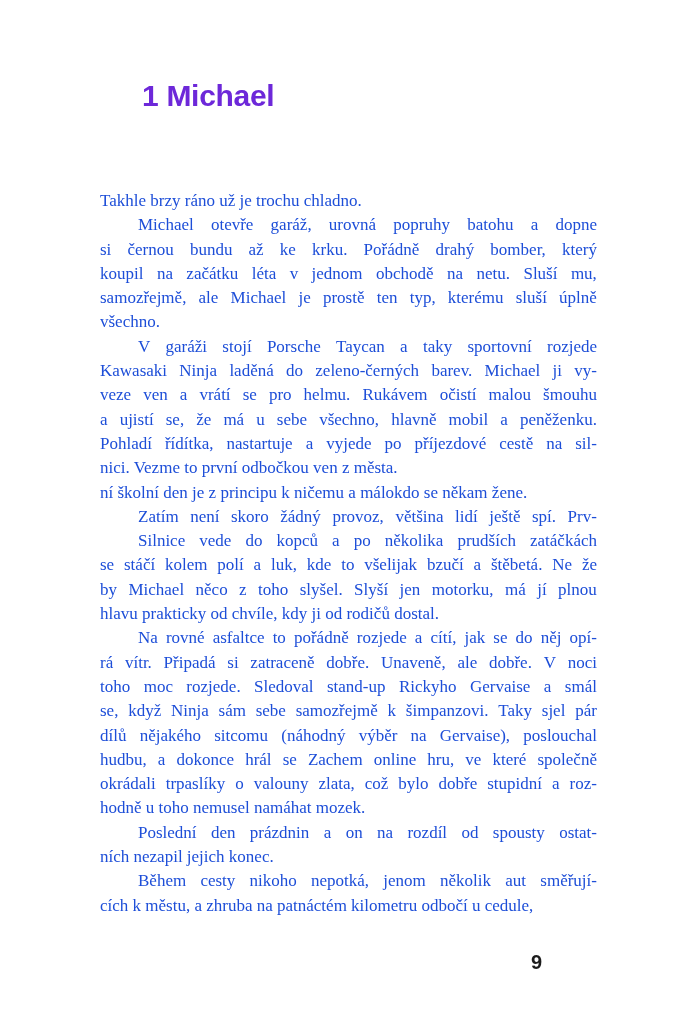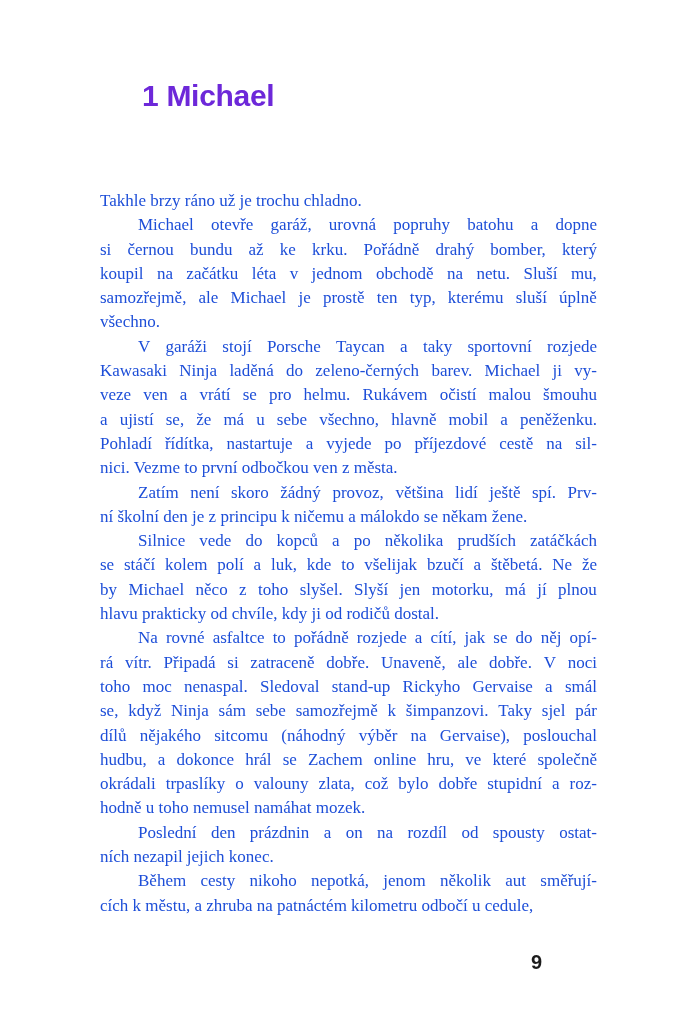--- a/index.html
+++ b/index.html
@@ -178,33 +178,33 @@
           <span>vyjede</span>
           <span>po</span>
           <span>příjezdové</span>
           <span>cestě</span>
           <span>na</span>
           <span>sil-</span>
         </div>
         <div class="line">nici. Vezme to první odbočkou ven z města.</div>
       </div>
       <div class="para">
+        <div class="line">ní školní den je z principu k ničemu a málokdo se někam žene.</div>
         <div class="line indent just">
           <span>Zatím</span>
           <span>není</span>
           <span>skoro</span>
           <span>žádný</span>
           <span>provoz,</span>
           <span>většina</span>
           <span>lidí</span>
           <span>ještě</span>
           <span>spí.</span>
           <span>Prv-</span>
         </div>
-        <div class="line">ní školní den je z principu k ničemu a málokdo se někam žene.</div>
       </div>
       <div class="para">
         <div class="line indent just">
           <span>Silnice</span>
           <span>vede</span>
           <span>do</span>
           <span>kopců</span>
           <span>a</span>
           <span>po</span>
           <span>několika</span>
@@ -268,21 +268,21 @@
           <span>dobře.</span>
           <span>Unaveně,</span>
           <span>ale</span>
           <span>dobře.</span>
           <span>V</span>
           <span>noci</span>
         </div>
         <div class="line just">
           <span>toho</span>
           <span>moc</span>
-          <span>nenaspal.</span>
+          <span>rozjede.</span>
           <span>Sledoval</span>
           <span>stand-up</span>
           <span>Rickyho</span>
           <span>Gervaise</span>
           <span>a</span>
           <span>smál</span>
         </div>
         <div class="line just">
           <span>se,</span>
           <span>když</span>

